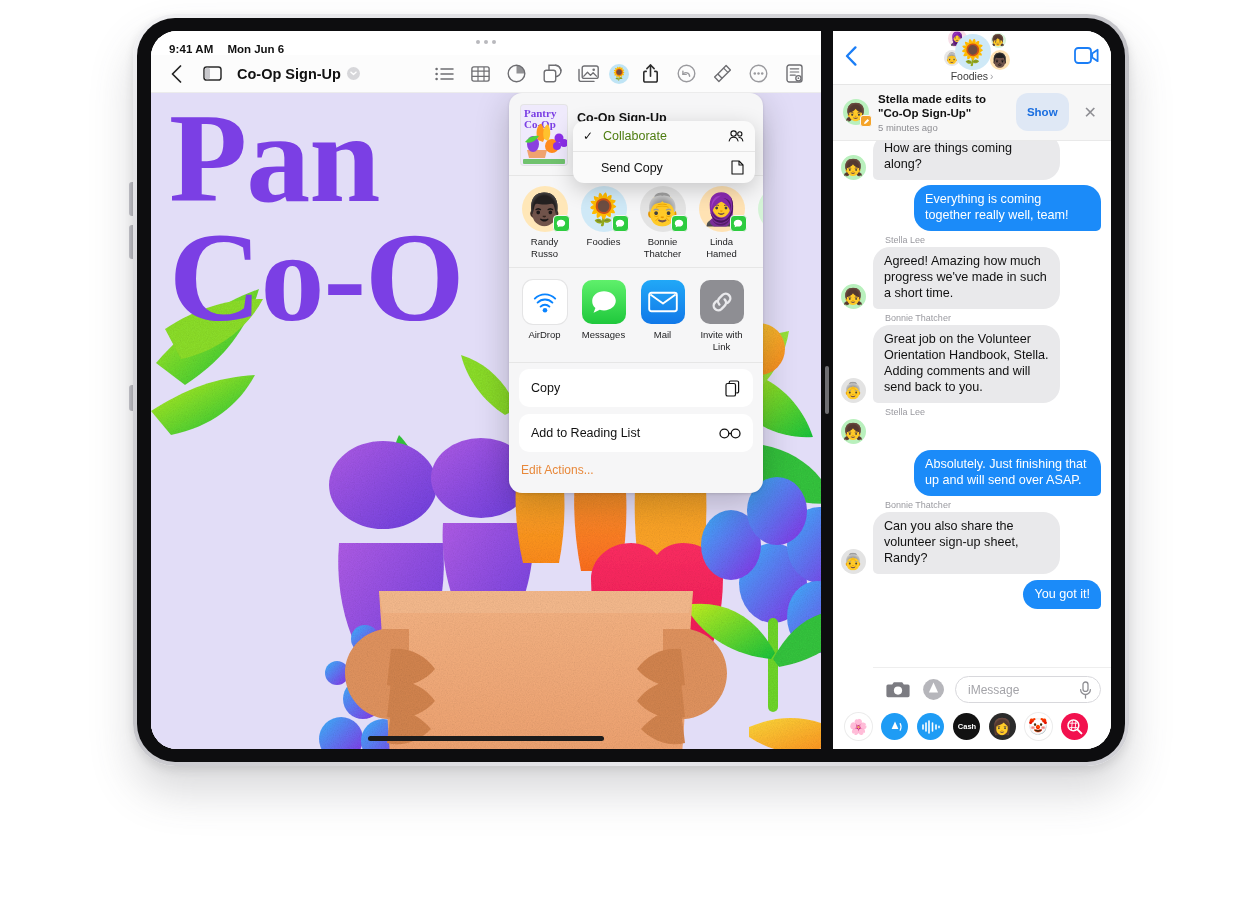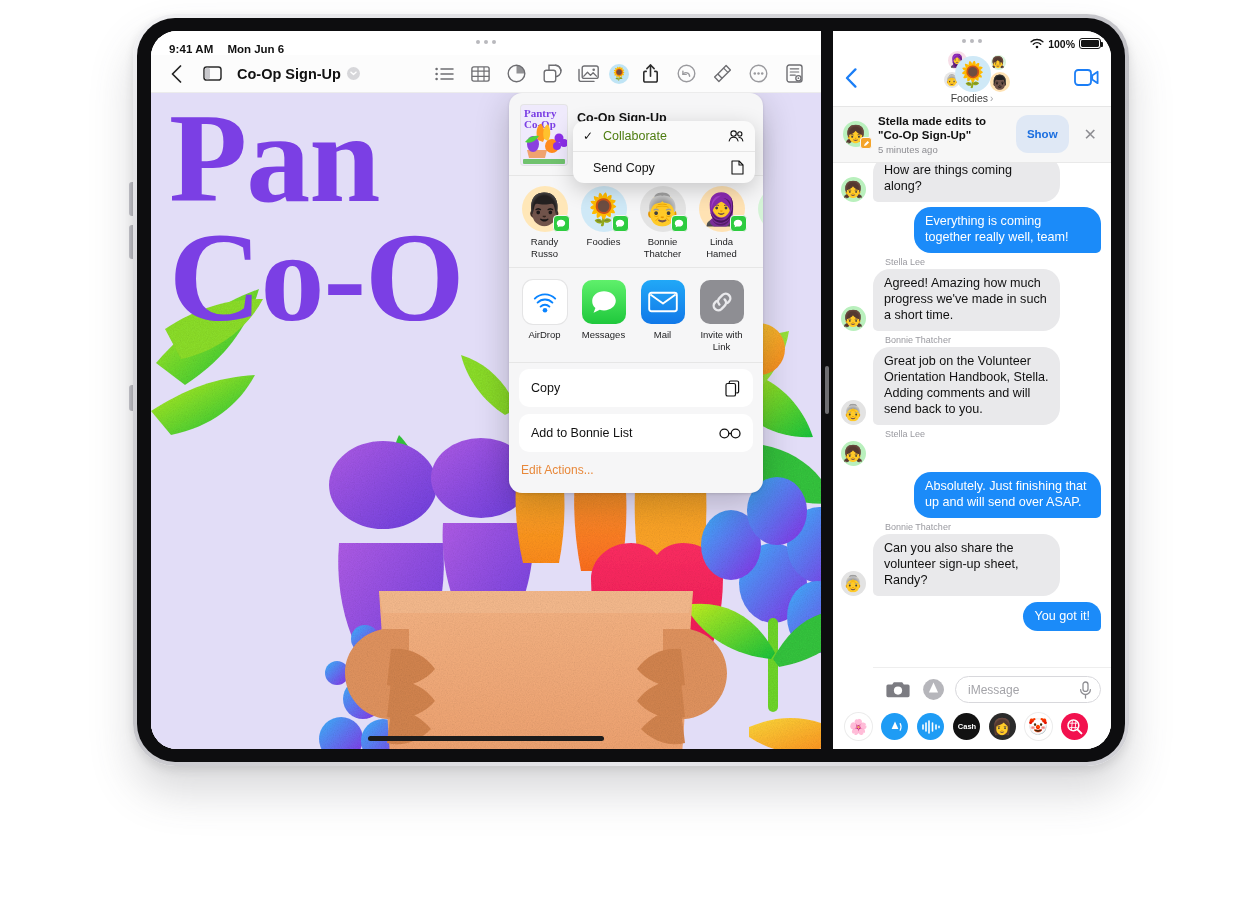--- a/index.html
+++ b/index.html
@@ -509,21 +509,21 @@
                 <div style="display:flex;align-items:center;height:31px;padding:0 11px 0 10px;border-bottom:1px solid #e6e6e6;">
                   <span style="width:13px;color:#111;font-size:12px;">✓</span>
                   <span style="font-size:12.5px;color:#4d7c0f;margin-left:7px;flex:1;">Collaborate</span>
                   <svg width="16" height="12" viewBox="0 0 16 12">
                       <circle cx="5.6" cy="3.6" r="2.7" fill="none" stroke="#111" stroke-width="1.1"></circle>
                       <path d="M1.2 11c.4-2.4 2.3-3.8 4.4-3.8S9.6 8.6 10 11" fill="none" stroke="#111" stroke-width="1.1" stroke-linecap="round"></path>
                       <circle cx="11.8" cy="3.9" r="2.1" fill="none" stroke="#111" stroke-width="1.1"></circle>
                       <path d="M11 7.5c2 0 3.5 1.4 3.8 3.5" fill="none" stroke="#111" stroke-width="1.1" stroke-linecap="round"></path>
                     </svg>
                 </div>
-                <div style="display:flex;align-items:center;height:31px;padding:0 11px 0 2px;">
+                <div style="display:flex;align-items:center;height:31px;padding:0 11px 0 10px;">
                   <span style="width:13px;"></span>
                   <span style="font-size:12.5px;color:#111;margin-left:5px;flex:1;">Send Copy</span>
                   <svg width="13" height="15" viewBox="0 0 13 15">
                       <path d="M1 1h7l4 4v9H1z" fill="none" stroke="#111" stroke-width="1.1" stroke-linejoin="round"></path>
                       <path d="M8 1v4h4" fill="none" stroke="#111" stroke-width="1.1" stroke-linejoin="round"></path>
                     </svg>
                 </div>
               </div>
 
               <div style="display:flex;gap:0;padding:10px 0 8px 6px;border-top:1px solid #e6e6e6;overflow:hidden;">
@@ -629,21 +629,21 @@
 
               <div style="padding:6px 10px 0 10px;border-top:1px solid #e6e6e6;">
                 <div style="display:flex;align-items:center;height:38px;background:#fff;border-radius:10px;padding:0 12px;">
                   <span style="flex:1;font-size:12.5px;color:#111;">Copy</span>
                   <svg width="16" height="17" viewBox="0 0 16 17">
                       <rect x="1" y="3.5" width="9.5" height="12.5" rx="1.6" fill="none" stroke="#111" stroke-width="1.2"></rect>
                       <path d="M4.2 3.3V2.4A1.4 1.4 0 015.6 1h6.6a1.4 1.4 0 011.4 1.4v9.1a1.4 1.4 0 01-1.4 1.4h-.9" fill="none" stroke="#111" stroke-width="1.2"></path>
                     </svg>
                 </div>
                 <div style="display:flex;align-items:center;height:38px;background:#fff;border-radius:10px;padding:0 12px;margin-top:7px;">
-                  <span style="flex:1;font-size:12.5px;color:#111;">Add to Bonnie List</span>
+                  <span style="flex:1;font-size:12.5px;color:#111;">Add to Reading List</span>
                   <svg width="22" height="11" viewBox="0 0 22 11">
                       <circle cx="5.4" cy="5.5" r="4.4" fill="none" stroke="#111" stroke-width="1.3"></circle>
                       <circle cx="16.6" cy="5.5" r="4.4" fill="none" stroke="#111" stroke-width="1.3"></circle>
                       <path d="M9.9 5.5h2.2" stroke="#111" stroke-width="1.3"></path>
                     </svg>
                 </div>
                 <div style="padding:11px 2px 16px 2px;font-size:12px;color:#e8883a;">
                   <span>Edit Actions...</span>
                 </div>
               </div>
@@ -651,38 +651,20 @@
 
           </div>
         </div>
 
         <div id="divider">
           <div class="handle"></div>
         </div>
 
         <div id="msg-pane">
 
-          <div class="msg-status">
-            <span class="dots">
-                <i></i>
-                <i></i>
-                <i></i>
-              </span>
-            <svg width="14" height="11" viewBox="0 0 14 11">
-                <g fill="none" stroke="#151515" stroke-width="1.4" stroke-linecap="round">
-                  <path d="M3.3 6.2a5.6 5.6 0 017.4 0"></path>
-                  <path d="M1.1 3.8a8.9 8.9 0 0111.8 0"></path>
-                </g>
-                <circle cx="7" cy="9" r="1.3" fill="#151515"></circle>
-              </svg>
-            <span>100%</span>
-            <span class="battery">
-                <i></i>
-              </span>
-          </div>
 
           <div class="msg-header">
             <span class="back-chevron">
               <svg width="12" height="20" viewBox="0 0 12 20">
                   <path d="M10.4 1.4L2 10l8.4 8.6" fill="none" stroke="#1b7ef6" stroke-width="2.3" stroke-linecap="round" stroke-linejoin="round"></path>
                 </svg>
             </span>
             <div class="group-block">
               <div class="group-avatars">
                 <div class="av s1">🧕</div>

